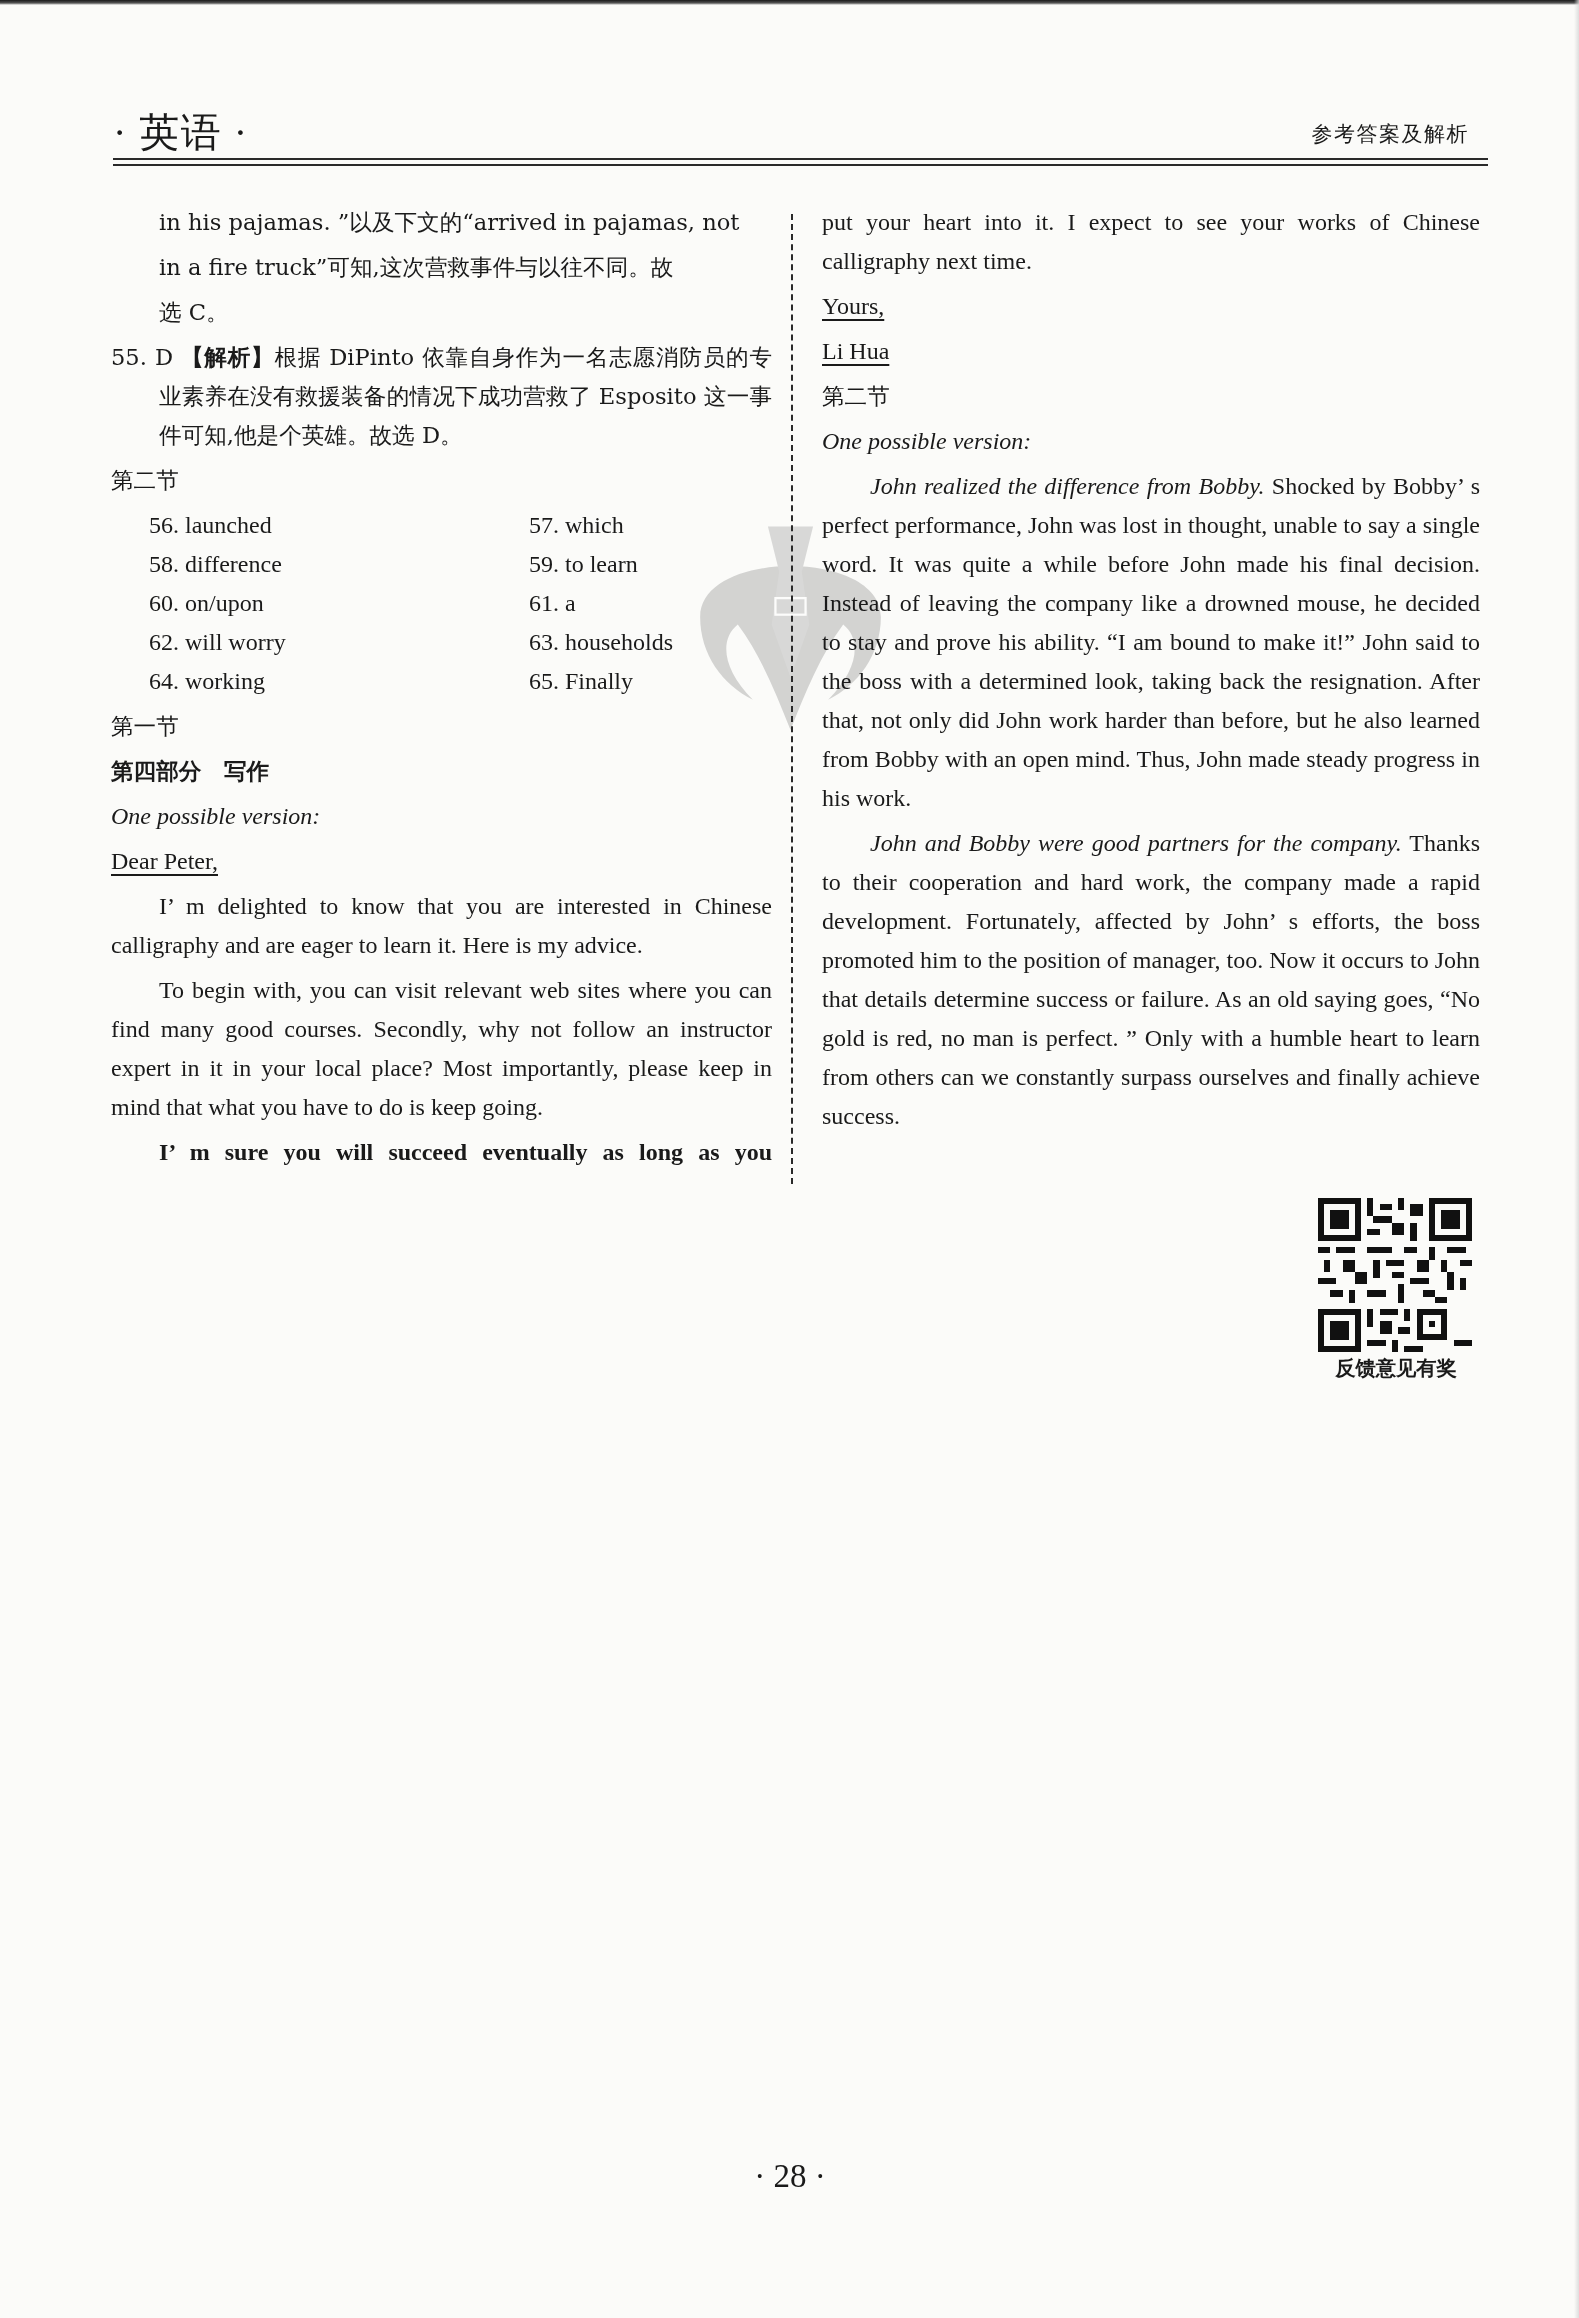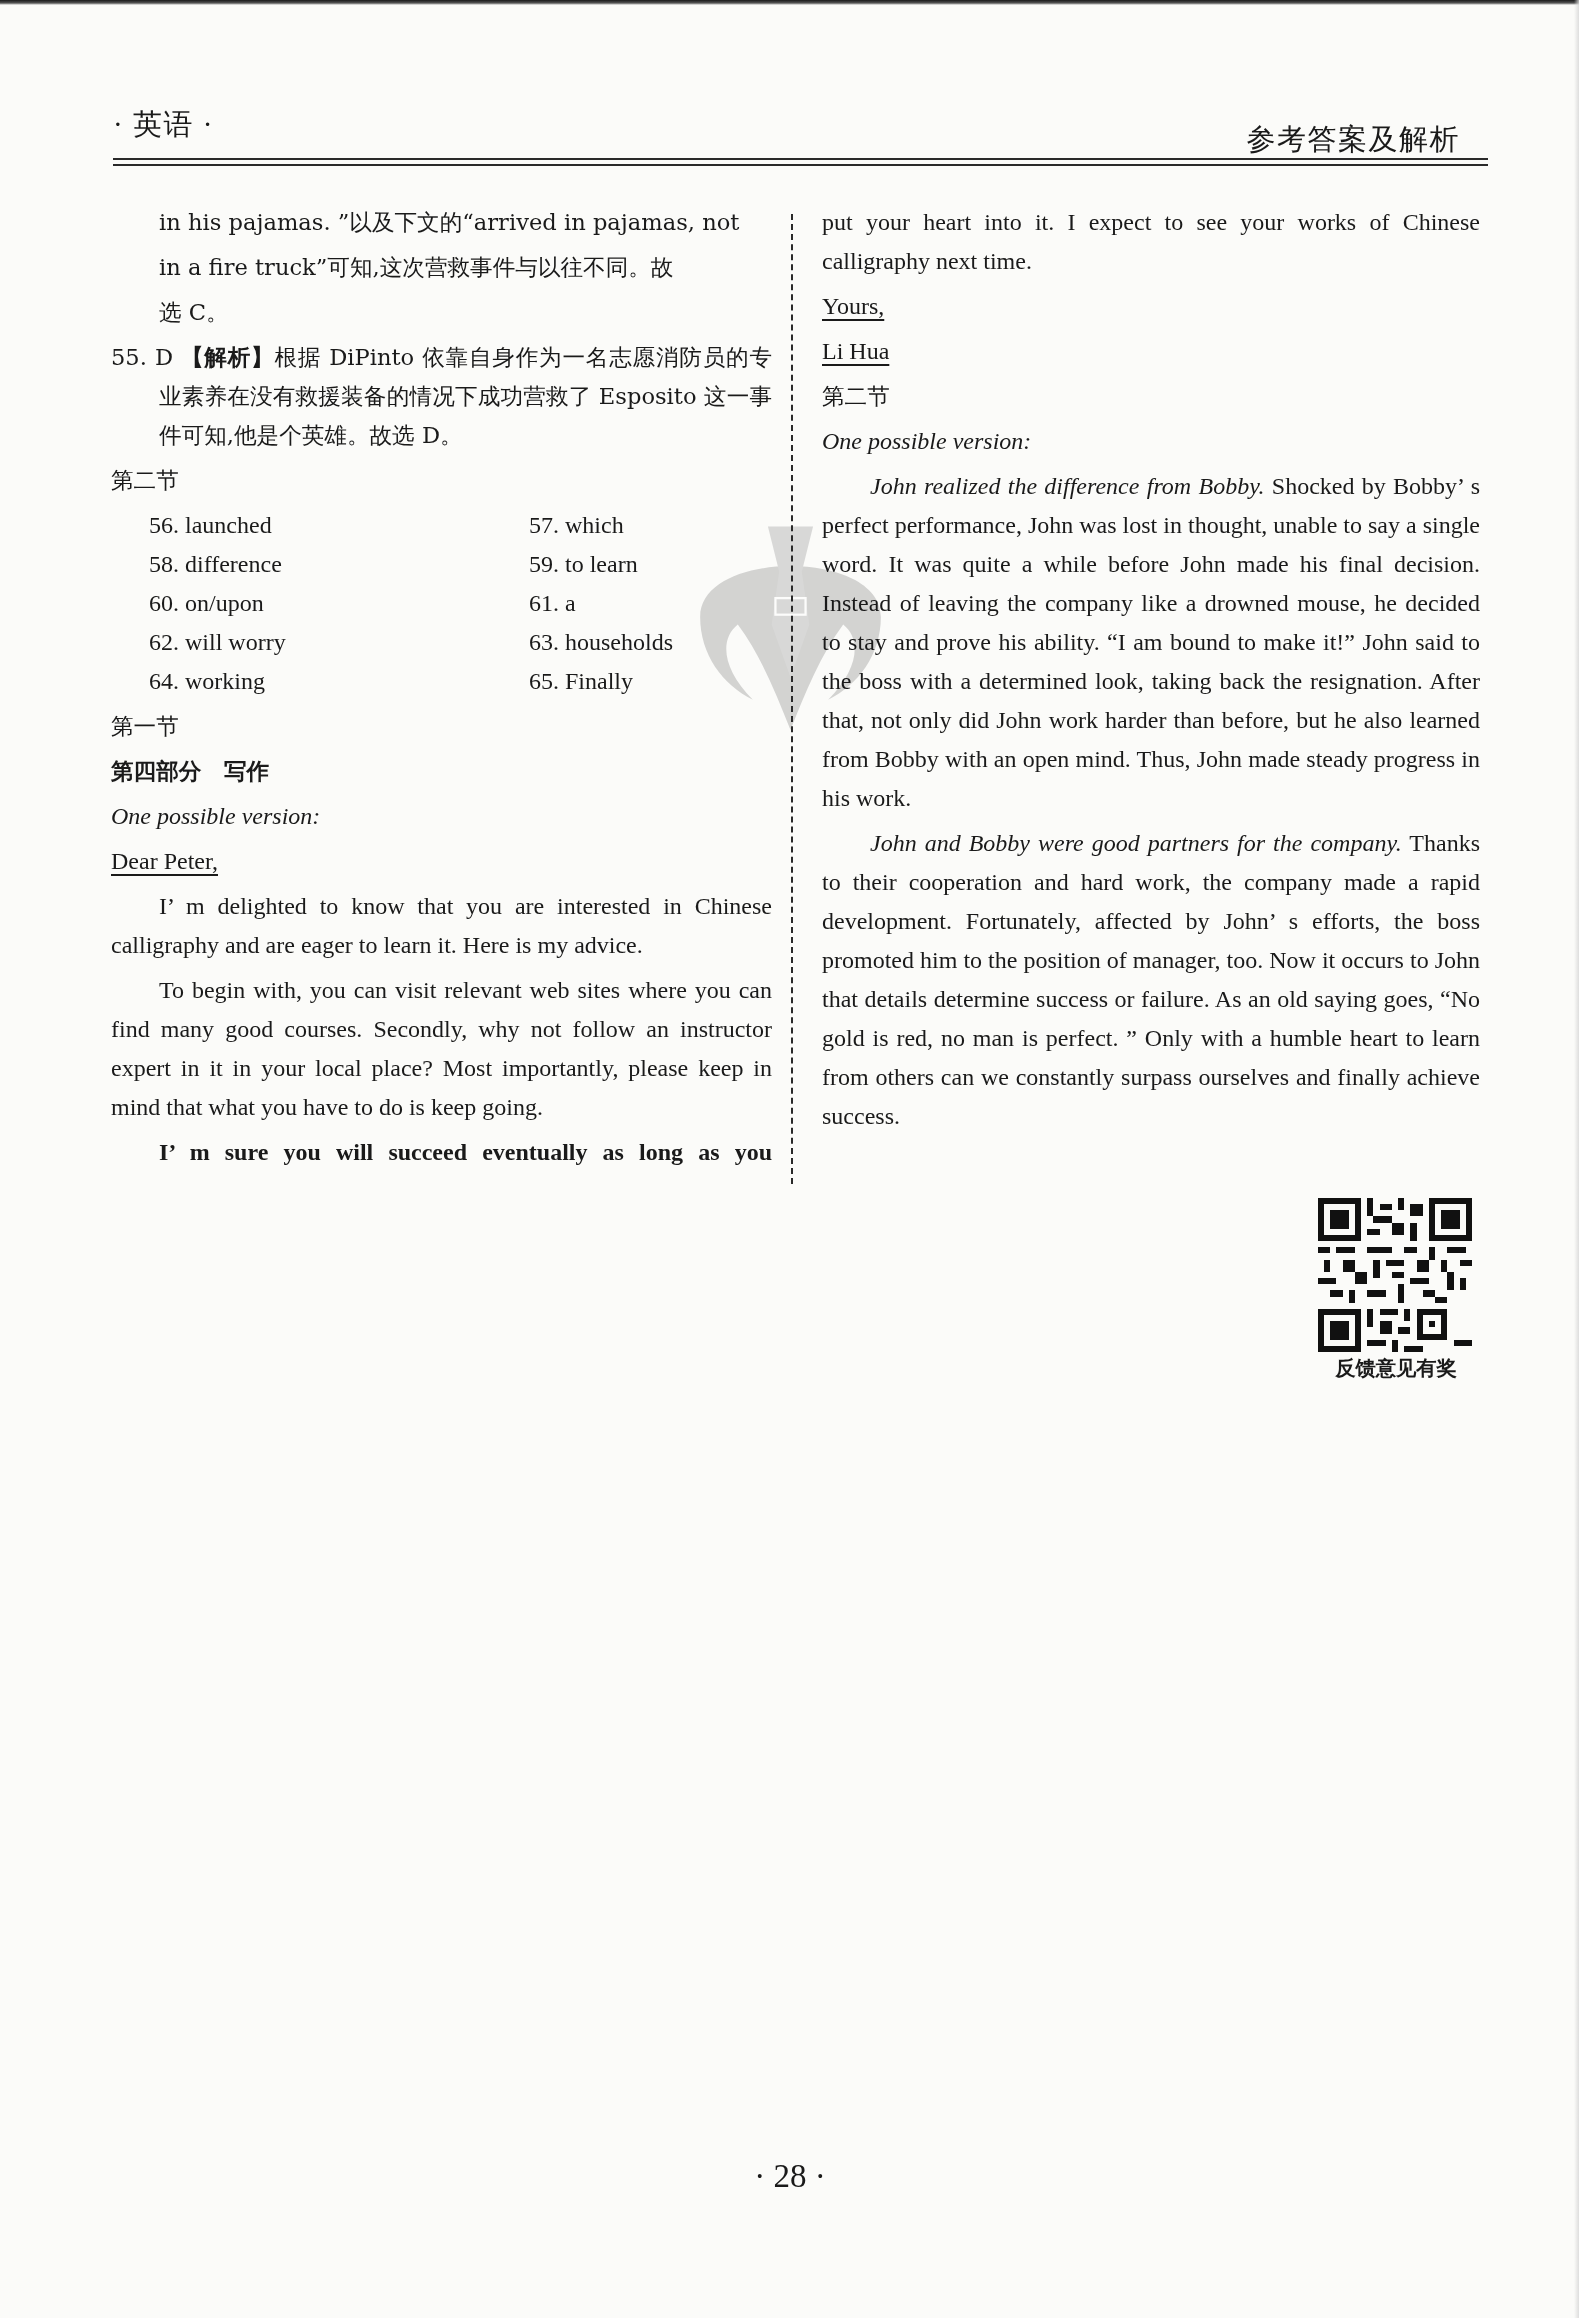--- a/index.html
+++ b/index.html
@@ -14,25 +14,25 @@
     .top-edge {
       position: absolute; left: 0; top: 0; width: 1580px; height: 4.5px;
       background: linear-gradient(#1a1a1a, #555 60%, transparent);
     }
     .right-edge {
       position: absolute; right: 0; top: 0; width: 6px; height: 2319px;
       background: linear-gradient(90deg, transparent, #d8d8d8);
     }
     .header-left {
       position: absolute; left: 113px; top: 105px;
-      font-size: 29px; letter-spacing: 1.5px;
+      font-size: 40px; letter-spacing: 1.5px;
     }
     .header-right {
-      position: absolute; right: 120px; top: 120px;
-      font-size: 29px; letter-spacing: 1.5px;
+      position: absolute; right: 111px; top: 120px;
+      font-size: 21px; letter-spacing: 1.5px;
     }
     .header-rule {
       position: absolute; left: 113px; top: 158px; width: 1375px; height: 7.5px;
       border-top: 2.3px solid #2a2a2a; border-bottom: 2.3px solid #2a2a2a;
       box-sizing: border-box;
     }
     .col {
       position: absolute; top: 197px;
       font-size: 24px; line-height: 39px;
     }

